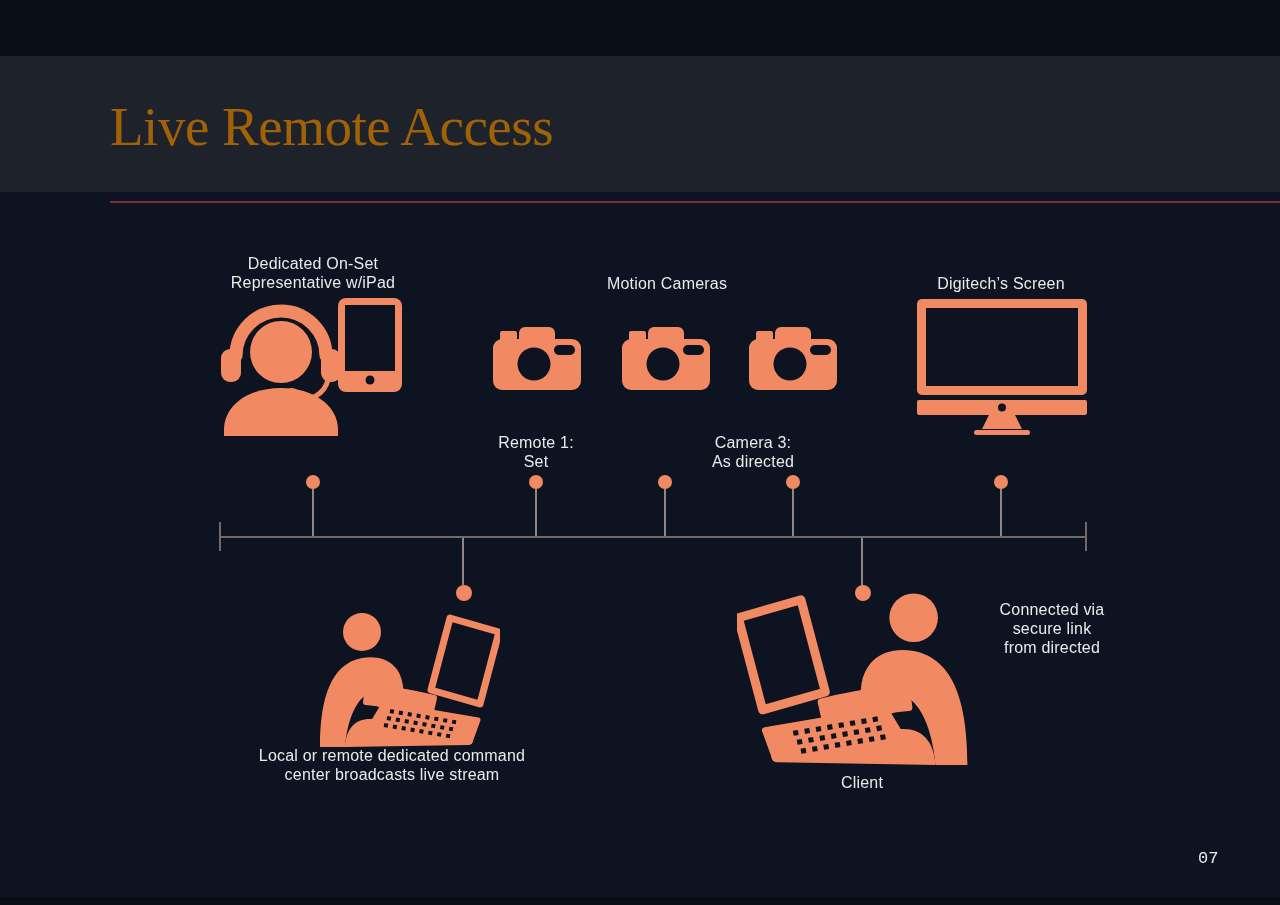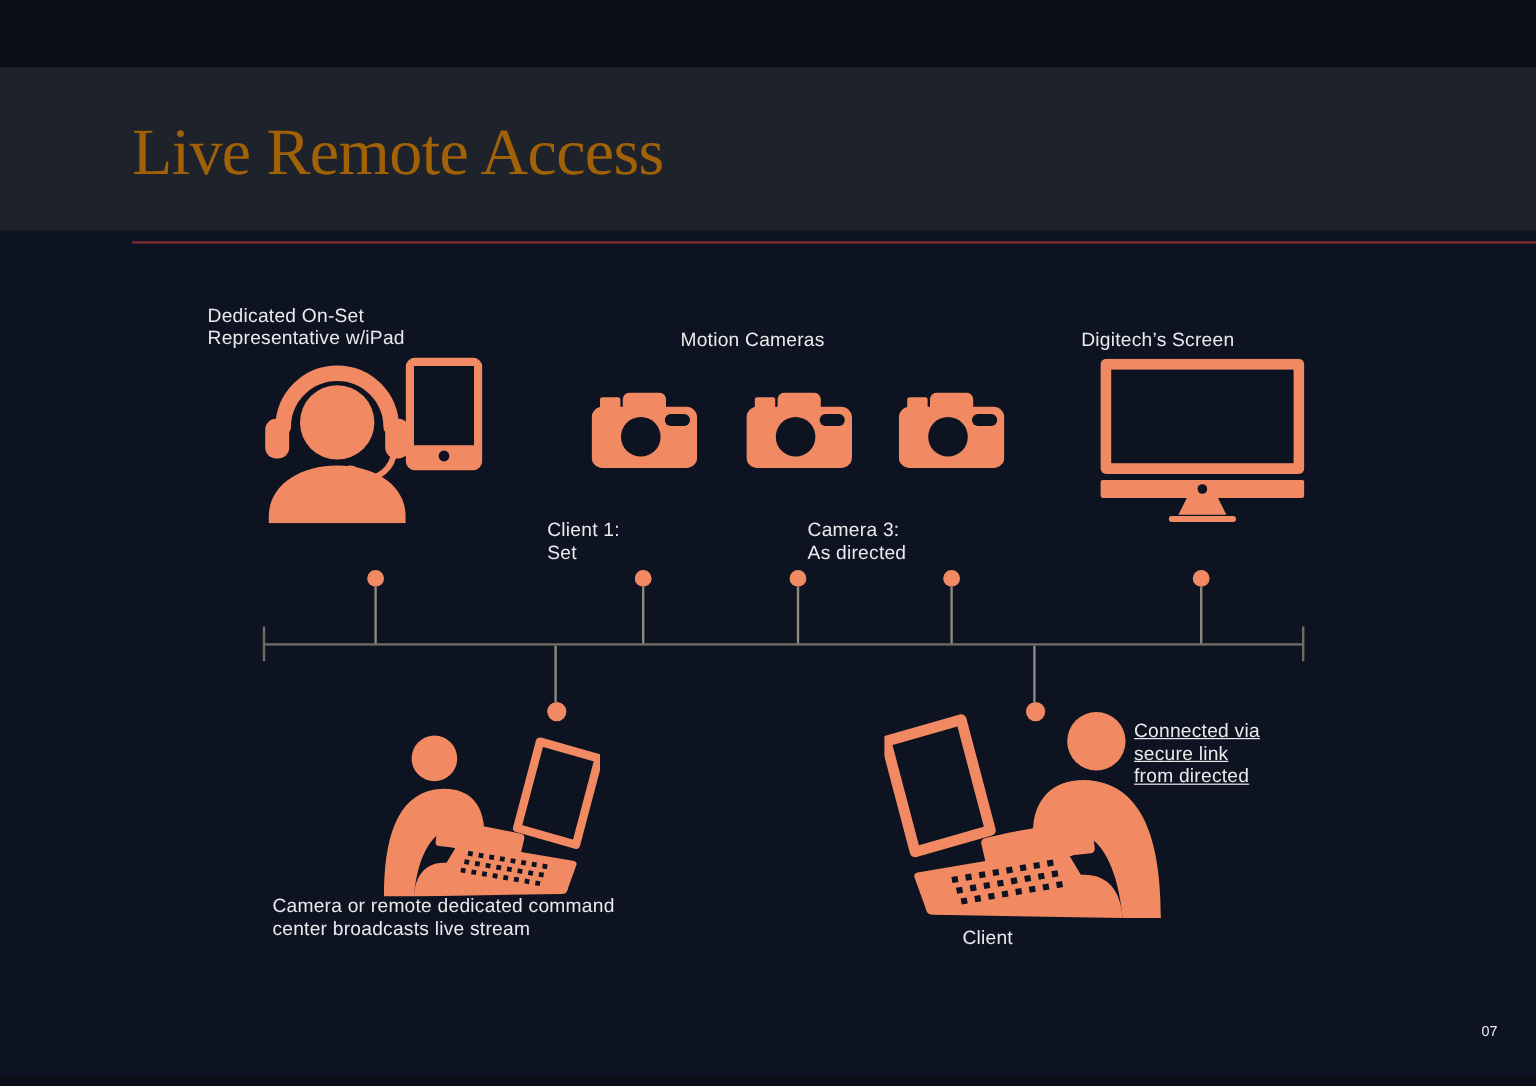--- a/index.html
+++ b/index.html
@@ -20,27 +20,27 @@
   }
   .top-strip{position:absolute;left:0;top:0;width:1280px;height:56px;background:var(--strip);}
   .bottom-strip{position:absolute;left:0;top:897px;width:1280px;height:8px;background:var(--strip);}
   .header-band{position:absolute;left:0;top:56px;width:1280px;height:136px;background:var(--band);}
   .title{
     position:absolute;left:110px;top:97px;
     font-family:"Liberation Serif",serif;font-weight:400;
     font-size:55px;line-height:60px;letter-spacing:-.5px;color:#a16207;
   }
   .red-divider{position:absolute;left:110px;top:201px;width:1170px;height:2px;background:var(--red);}
-  .t{position:absolute;color:var(--text);font-size:16px;line-height:19px;letter-spacing:.2px;}
+  .t{position:absolute;color:var(--text);font-size:16px;line-height:19px;text-align:center;letter-spacing:.2px;}
   .dot{position:absolute;width:14px;height:14px;border-radius:50%;background:var(--accent);}
   .stem{position:absolute;width:2px;background:var(--stem);}
   .busline{position:absolute;left:220px;top:536px;width:866px;height:2px;background:var(--line);}
   .cap{position:absolute;top:522px;width:2px;height:29px;background:var(--line);}
   .icon{position:absolute;}
-  .page-num{position:absolute;left:1198px;top:849px;width:50px;text-align:right;color:var(--text);font-size:12px;line-height:20px;}
+  .page-num{position:absolute;left:1198px;top:849px;width:50px;color:var(--text);font-size:17px;line-height:20px;font-family:Liberation Mono, monospace;}
 </style>
 </head>
 <body>
 
 <div class="slide">
 
   <div class="top-strip"></div>
   <div class="header-band"></div>
   <h1 class="title" style="margin:0">Live Remote Access</h1>
   <div class="red-divider"></div>
@@ -94,21 +94,21 @@
     <rect x="9" y="9" width="152" height="78" fill="#0d1320"></rect>
     <rect x="0" y="101" width="170" height="15" rx="2" fill="#f18a63"></rect>
     <circle cx="85" cy="108.5" r="4" fill="#0d1320"></circle>
     <path d="M72,116 h26 l7,14 h-40 z" fill="#f18a63"></path>
     <rect x="57" y="131" width="56" height="5" rx="2.5" fill="#f18a63"></rect>
   </svg>
 
   <div class="t" style="left:173px;top:434px;width:280px;">
   </div>
   <div class="t" style="left:456px;top:433px;width:160px;">
-    <div>Client 1:</div>
+    <div>Remote 1:</div>
     <div>Set</div>
   </div>
   <div class="t" style="left:673px;top:433px;width:160px;">
     <div>Camera 3:</div>
     <div>As directed</div>
   </div>
 
   <div class="dot" style="left:306px;top:475px;"></div>
   <div class="dot" style="left:529px;top:475px;"></div>
   <div class="dot" style="left:658px;top:475px;"></div>
@@ -157,25 +157,25 @@
       <path d="M150,6 L199,20 L180,92 L131,78 Z" fill="#0d1320" stroke="#f18a63" stroke-width="7" stroke-linejoin="round"></path>
       <g stroke="#0d1320" stroke-width="4" stroke-dasharray="4 5">
         <path d="M90,99 L160,111"></path>
         <path d="M87,106 L157,118"></path>
         <path d="M84,113 L154,125"></path>
       </g>
     </g>
   </svg>
 
   <div class="t" style="left:227px;top:746px;width:330px;">
-    <div>Camera or remote dedicated command</div>
+    <div>Local or remote dedicated command</div>
     <div>center broadcasts live stream</div>
   </div>
   <div class="t" style="left:802px;top:773px;width:120px;">Client</div>
-  <div class="t" style="left:945px;top:600px;width:160px;text-decoration:underline;">
+  <div class="t" style="left:972px;top:600px;width:160px;">
     <div>Connected via</div>
     <div>secure link</div>
     <div>from directed</div>
   </div>
 
   <div class="page-num">07</div>
   <div class="bottom-strip"></div>
 </div>
 
 </body></html>

